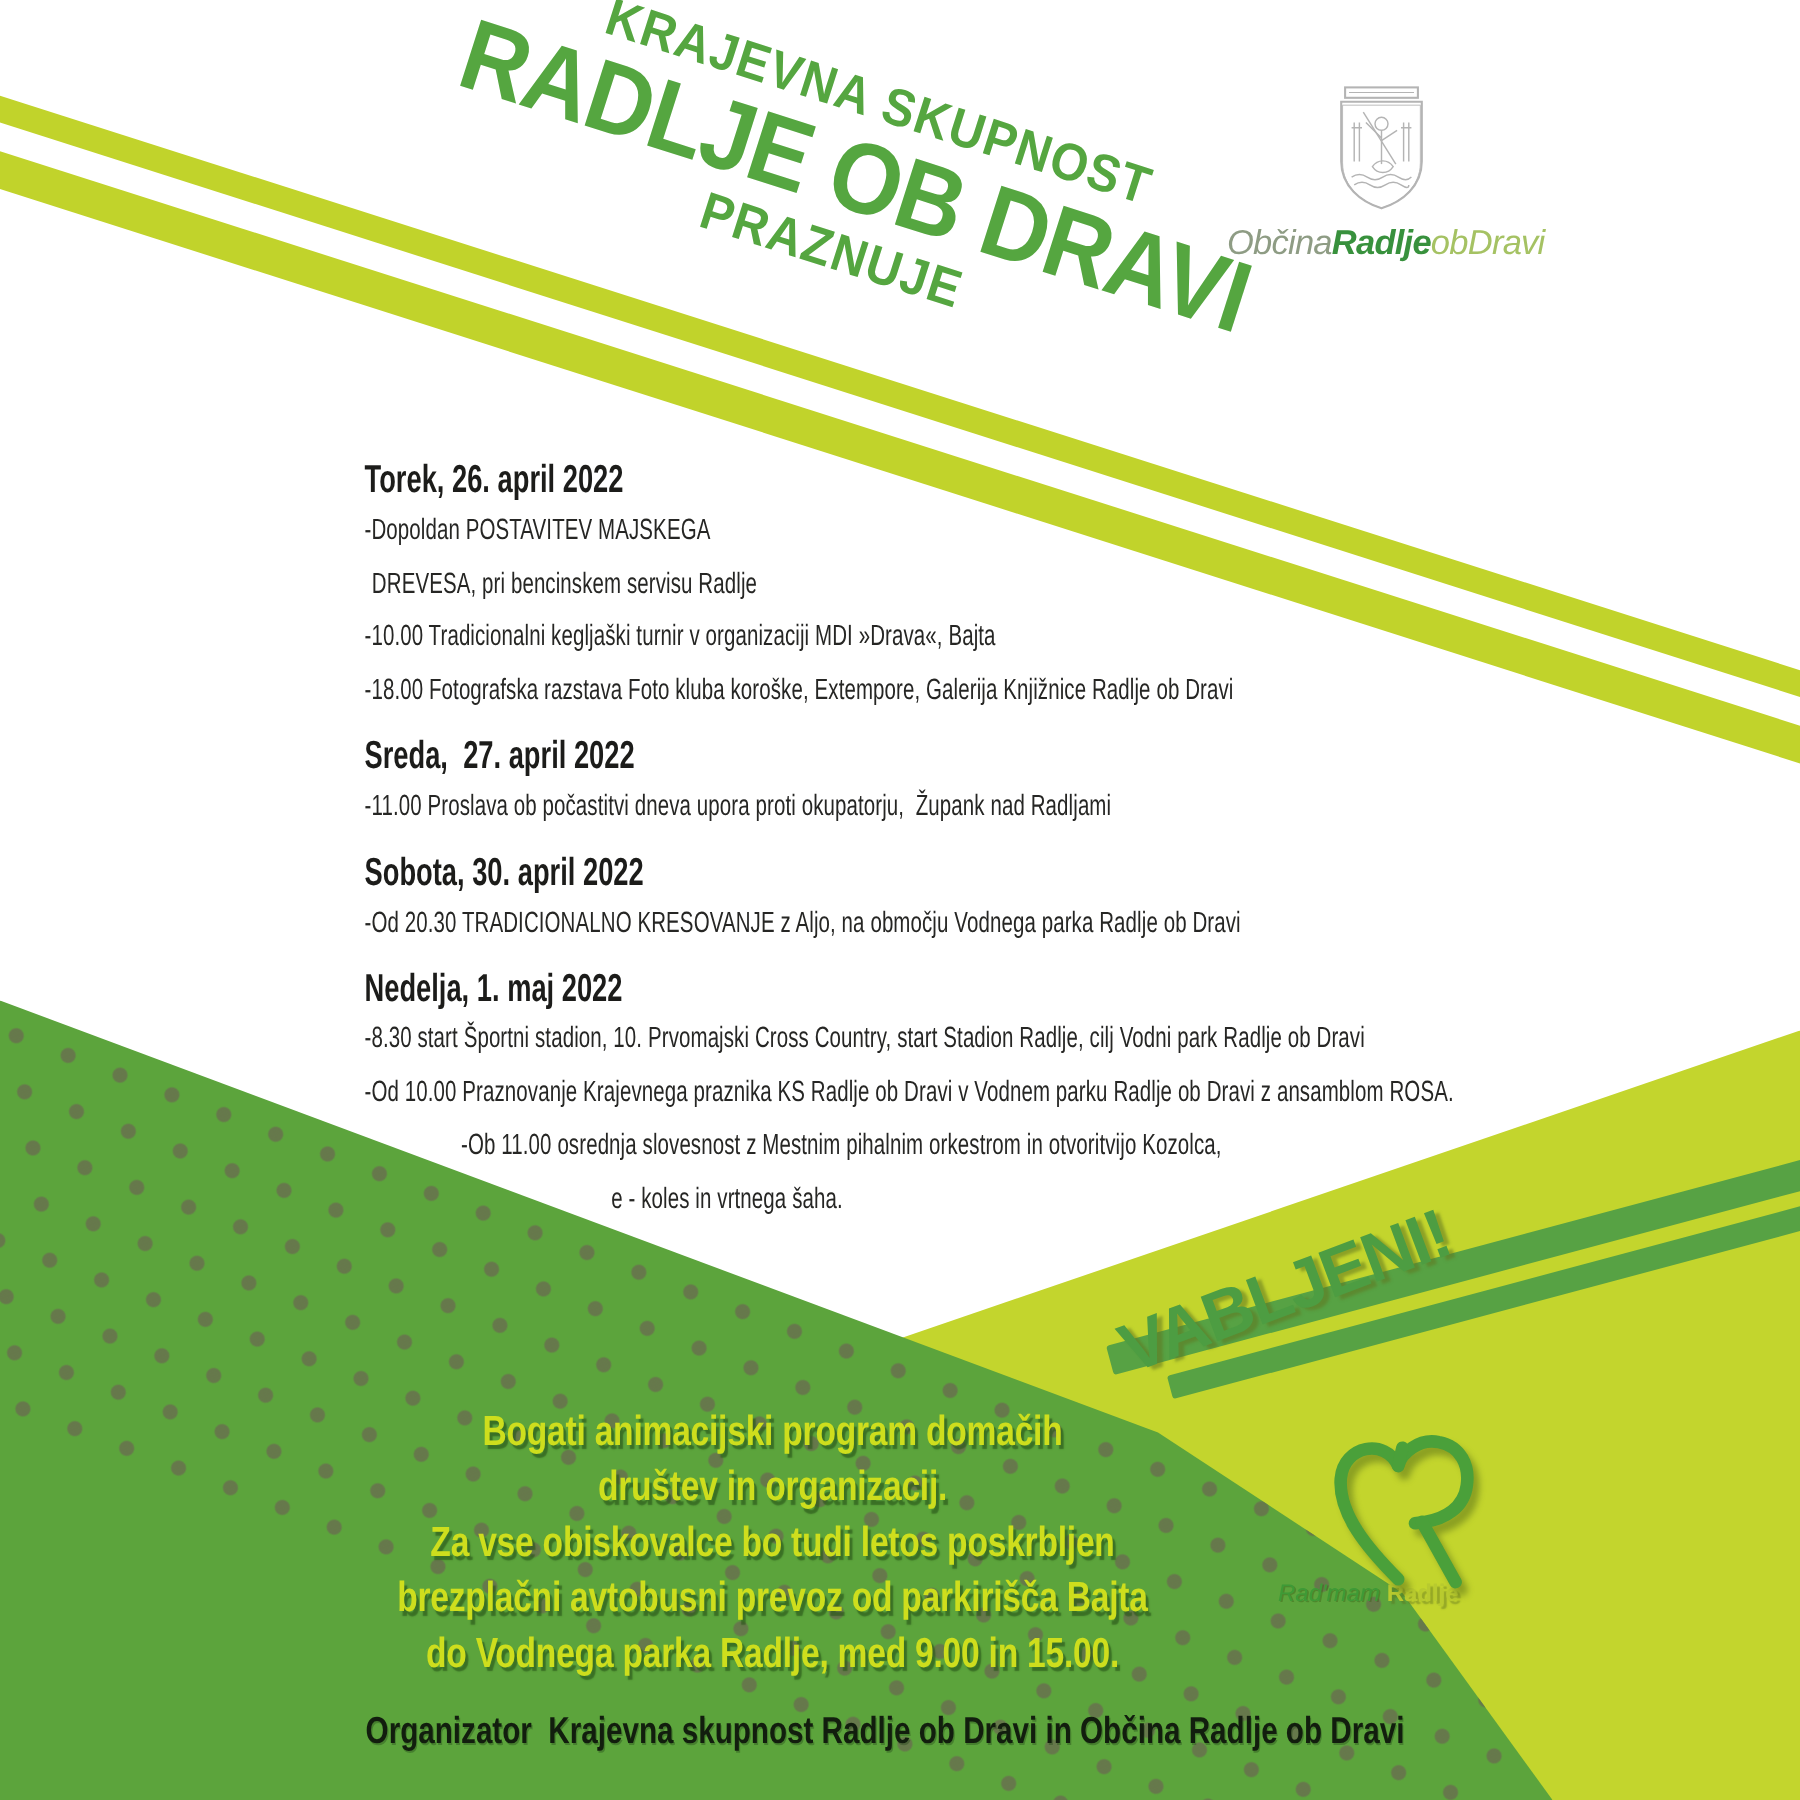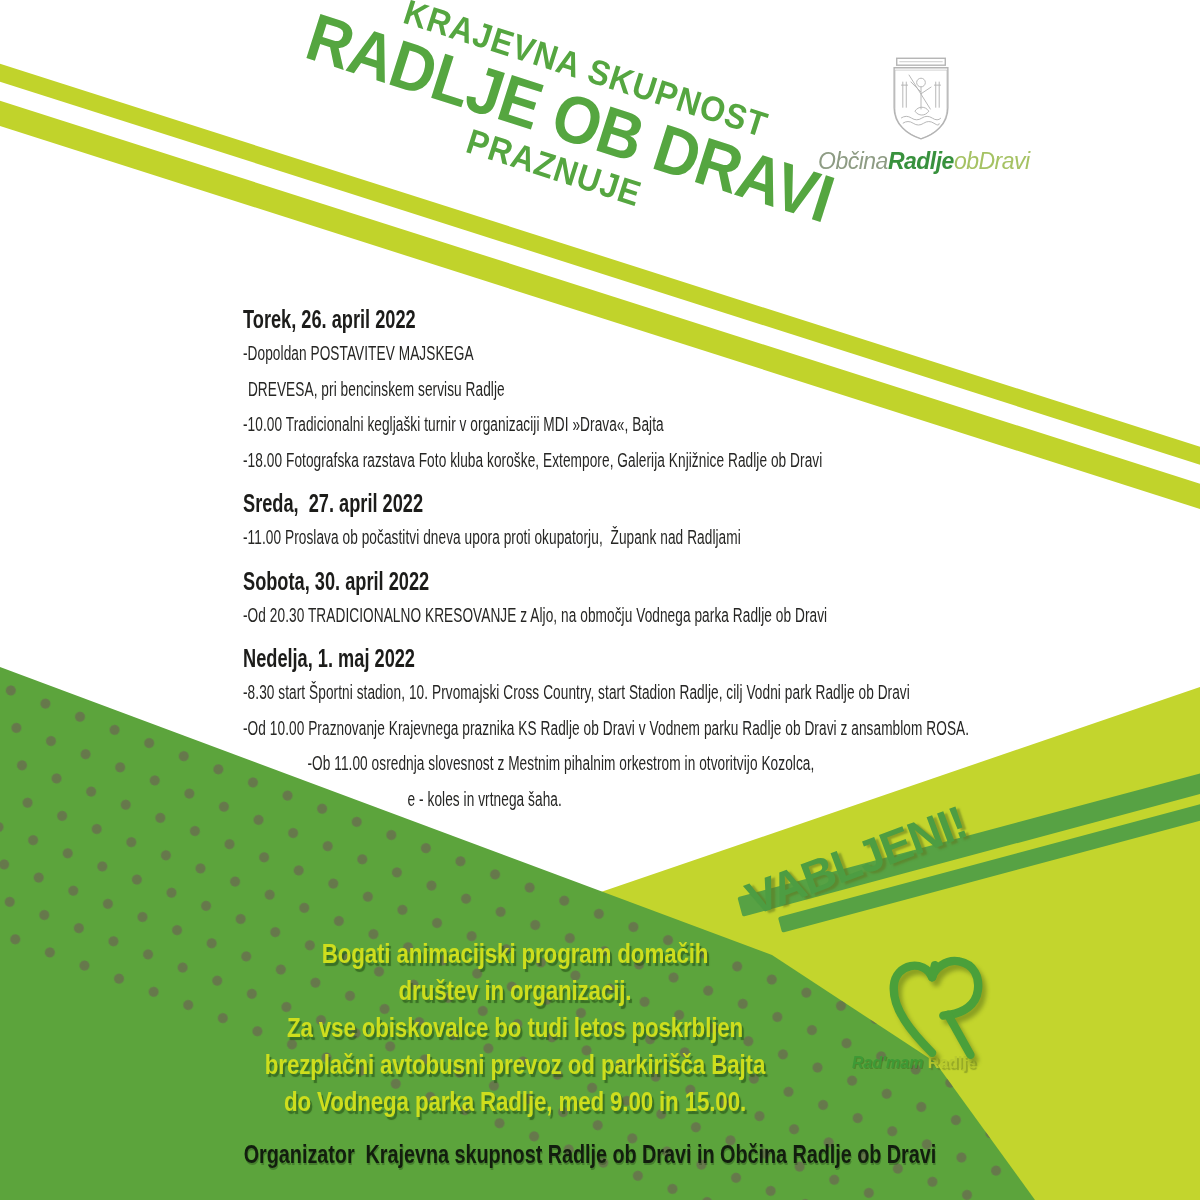--- a/index.html
+++ b/index.html
@@ -96,21 +96,21 @@
     transform:scaleX(0.79);transform-origin:50% 0;
     text-align:center;font-size:25px;font-weight:bold;color:#121e0e;
     text-shadow:1px 1.5px 0 rgba(30,60,20,.35);
     white-space:nowrap;
   }
 
   
   .radmam{position:absolute;left:852px;top:950px;width:160px;}
   .radmam svg{display:block;margin-left:26px;filter:drop-shadow(4px 5px 2px rgba(70,95,20,.45));}
   .radmam-text{margin-top:-14px;font-size:16px;white-space:nowrap;}
-  .radmam-text .r1{color:#3e9a36;font-style:italic;font-weight:bold;text-shadow:1px 1px 0 rgba(60,90,20,.4);}
+  .radmam-text .r1{color:#3e9a36;font-style:italic;font-weight:normal;text-shadow:1px 1px 0 rgba(60,90,20,.4);}
   .radmam-text .r2{color:#b8ca2f;font-weight:bold;text-shadow:2px 2px 1px rgba(90,110,30,.45);}
 </style>
 </head>
 <body>
 
 <div>
 
   <div class="top-stripe a"></div>
   <div class="top-stripe b"></div>
 

